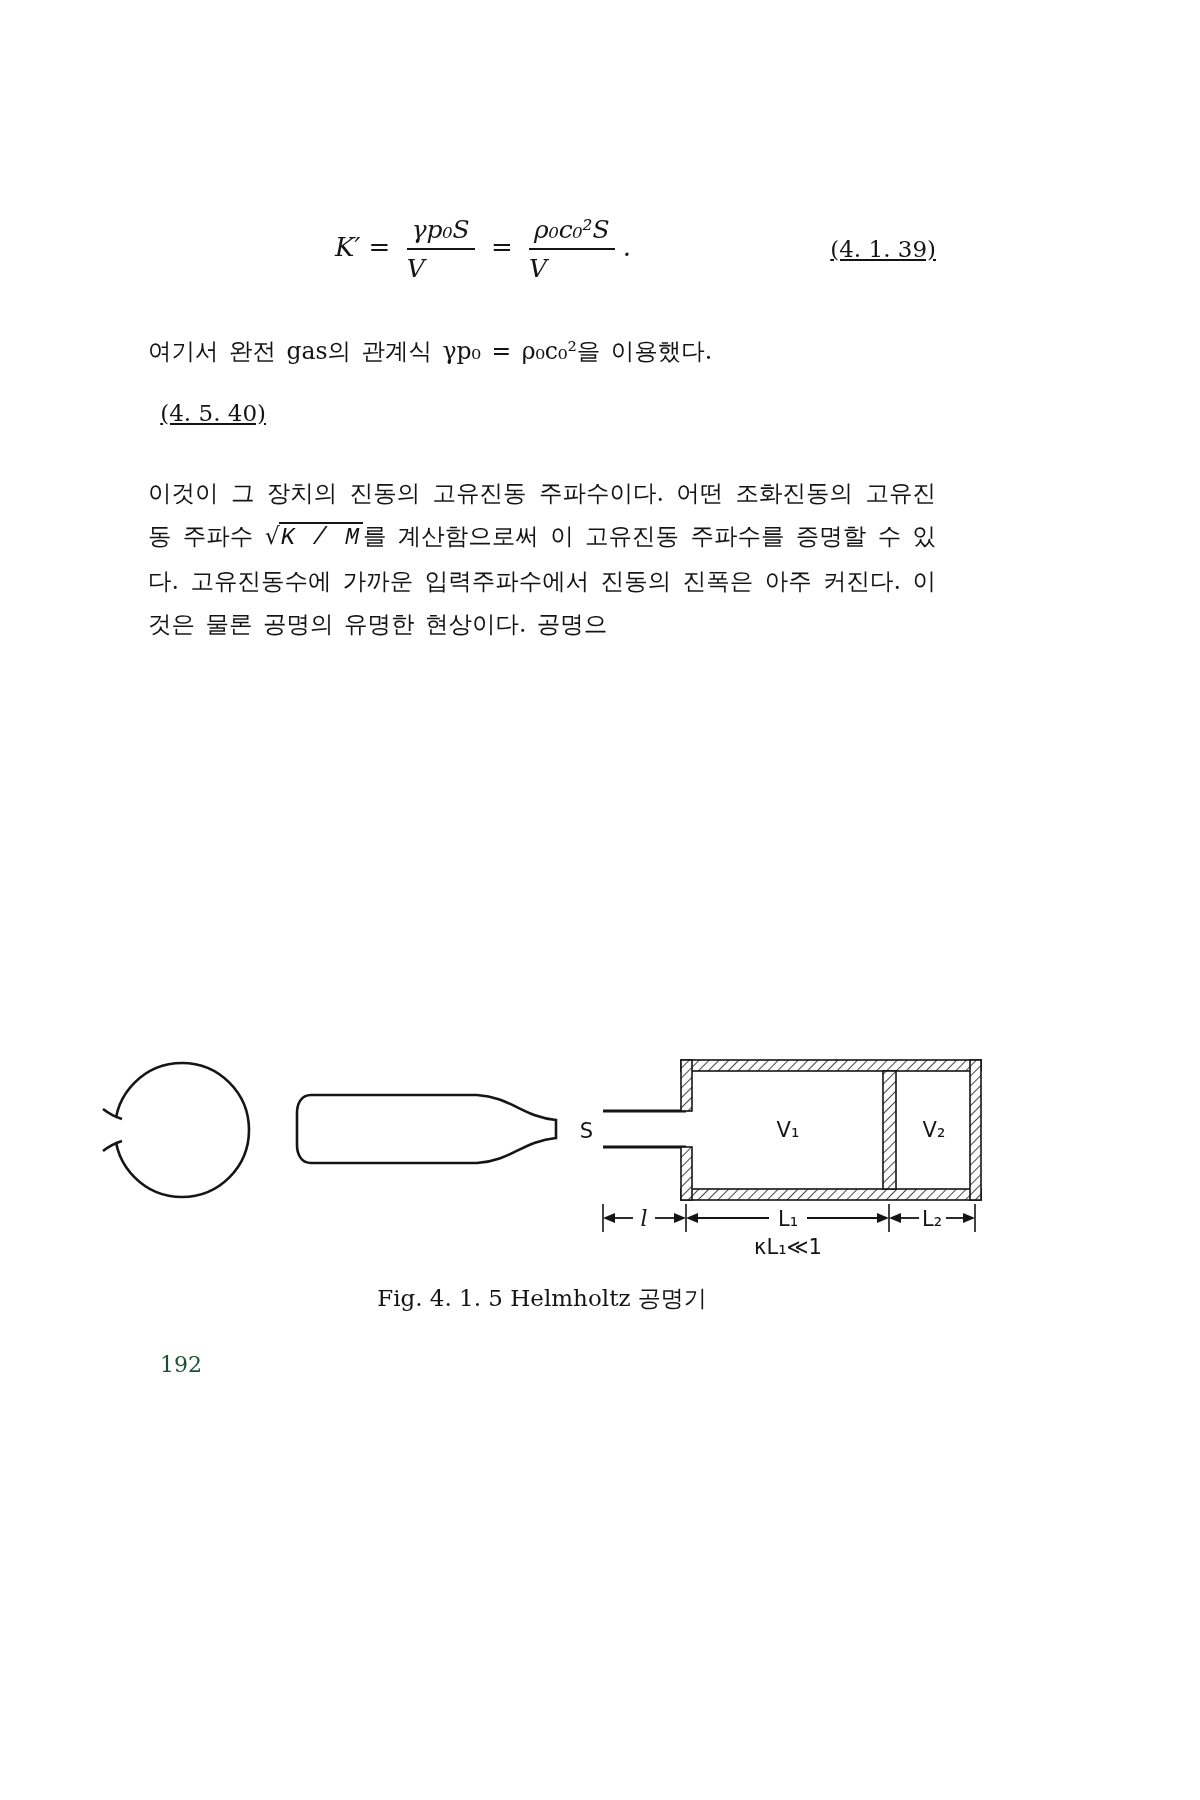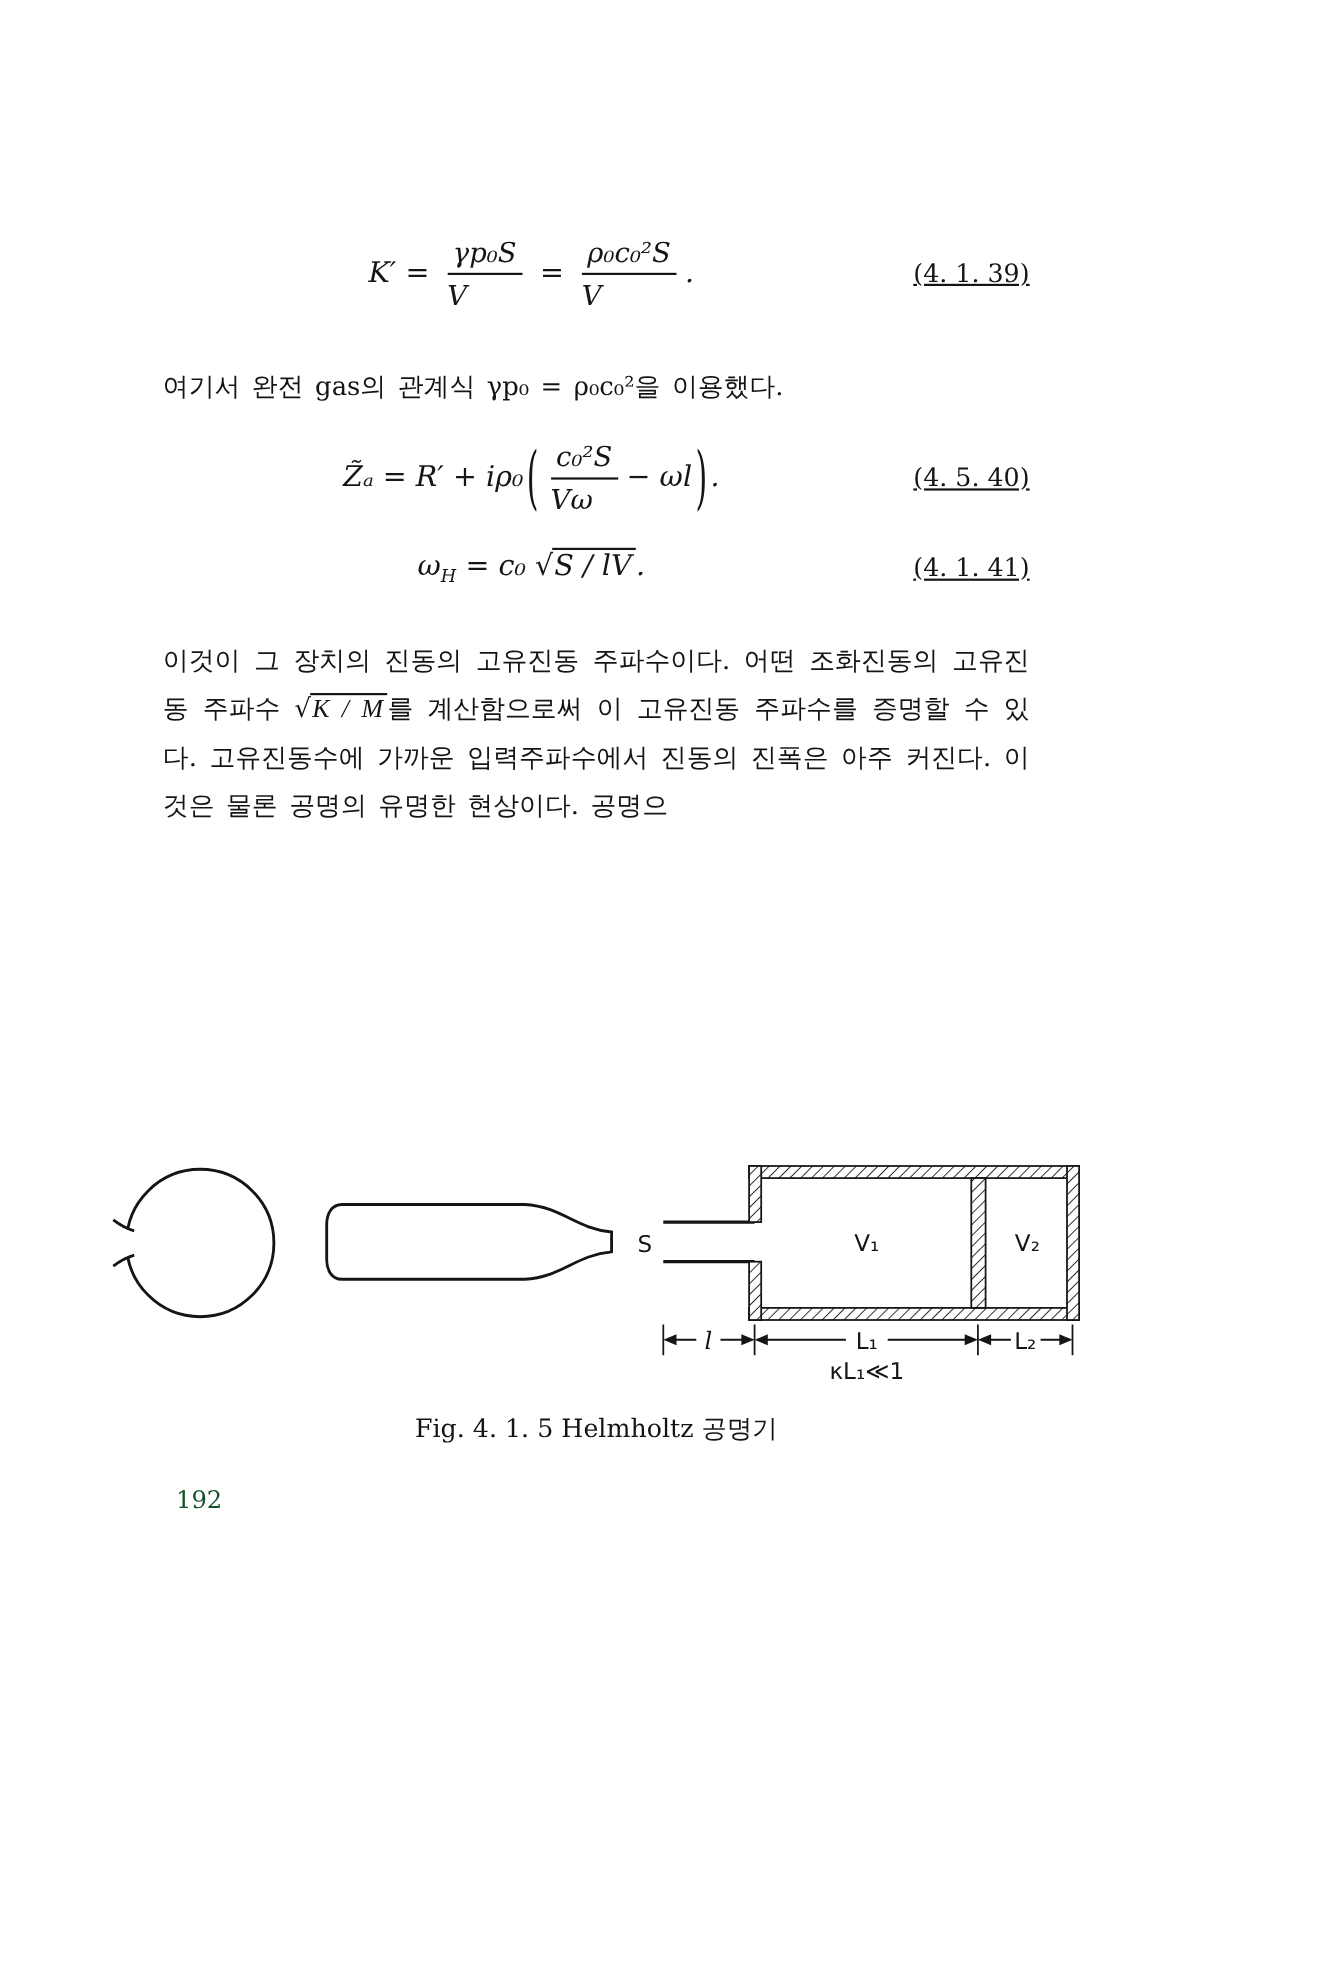--- a/index.html
+++ b/index.html
@@ -61,21 +61,21 @@
   .bigp {
     display: inline-block;
     transform: scaleY(2.3);
     font-style: normal;
     font-size: 1.05em;
     vertical-align: -2px;
     margin: 0 3px;
   }
   .sqrt { font-style: normal; }
   .rad { border-top: 2px solid #151515; padding: 0 4px 0 2px; margin-left: -1px; }
-  .rad.it { font-style: italic; font-family: Liberation Serif, serif; }
+  .rad.it { font-style: italic; font-family: Liberation Mono, monospace; }
   sub.eqsub { font-size: 0.62em; font-style: italic; }
   .figure {
     position: absolute;
     left: 85px;
     top: 1050px;
     width: 1030px;
     height: 215px;
   }
   .caption {
     position: absolute;
@@ -124,36 +124,24 @@
           <span class="den">V</span>
         </span><span>.</span>
       </span>
       <span class="eq-number">(4. 1. 39)</span>
     </div>
 
     <p class="para">여기서 완전 gas의 관계식 γp₀ = ρ₀c₀²을 이용했다.</p>
 
 
     <div class="equation">
-      <span class="eq-body">
-        <span>Z̃ₐ = R′ + iρ₀</span><span class="bigp">(</span><span class="frac">
-          <span class="num">c₀²S</span>
-          <span class="den">Vω</span>
-        </span><span>− ωl</span><span class="bigp">)</span><span>.</span>
-      </span>
       <span class="eq-number">(4. 5. 40)</span>
     </div>
 
 
-    <div class="equation">
-      <span class="eq-body">
-        <span>ω</span><sub class="eqsub">H</sub><span> = c₀</span> <span class="sqrt">√</span><span class="rad">S / lV</span><span>.</span>
-      </span>
-      <span class="eq-number">(4. 1. 41)</span>
-    </div>
 
     <p class="para">
       <span>이것이 그 장치의 진동의 고유진동 주파수이다. 어떤 조화진동의 고유진동 주파수 </span><span class="sqrt">√</span><span class="rad it">K / M</span><span>를 계산함으로써 이 고유진동 주파수를 증명할 수 있다. 고유진동수에 가까운 입력주파수에서 진동의 진폭은 아주 커진다. 이것은 물론 공명의 유명한 현상이다. 공명으</span>
     </p>
   </div>
 
   <div class="figure">
     <svg width="1030" height="215" viewBox="0 0 1030 215">
       <defs>
         <pattern id="hatch" width="7" height="7" patternUnits="userSpaceOnUse" patternTransform="rotate(45)">

